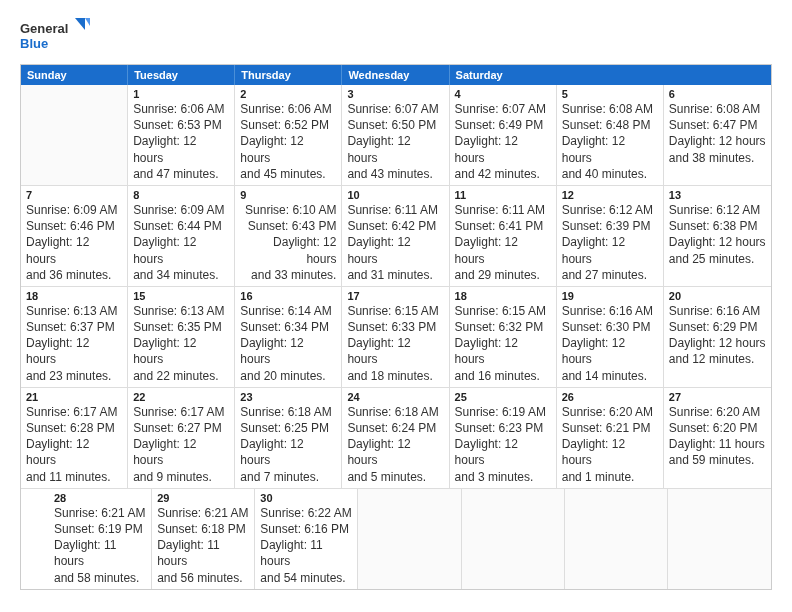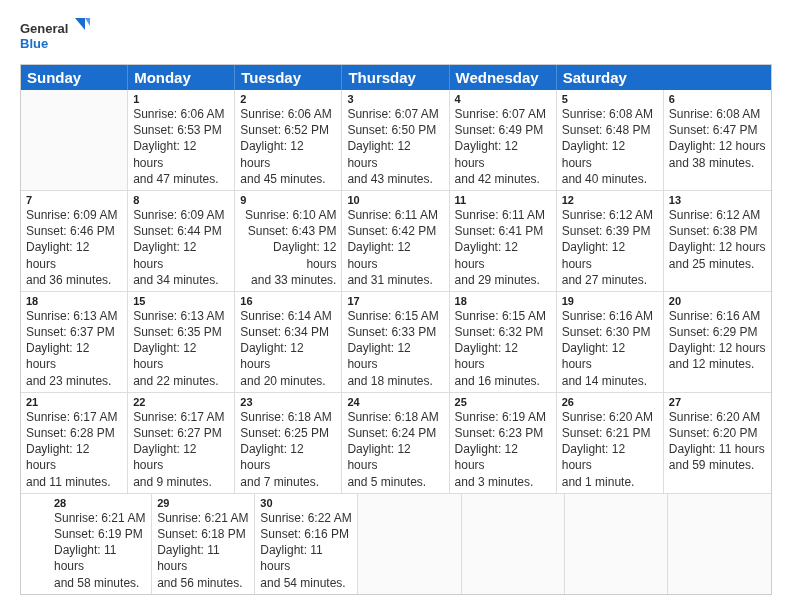--- a/index.html
+++ b/index.html
@@ -46,21 +46,21 @@
       flex-direction: column;
       border: 1px solid #ccc;
     }
     .cal-header-row {
       display: grid;
       grid-template-columns: repeat(7, 1fr);
       background: #1a6dcc;
     }
     .cal-header-cell {
       color: #fff;
-      font-size: 15px;
+      font-size: 11px;
       font-weight: bold;
       padding: 4px 6px;
       text-align: left;
       border-right: 1px solid #4a8fd8;
     }
     .cal-header-cell:last-child { border-right: none; }
     .cal-body {
       flex: 1;
       display: flex;
       flex-direction: column;
@@ -110,21 +110,20 @@
       </div>
     <div class="title-block">
       <div class="main-title"></div>
       <div class="subtitle"></div>
     </div>
   </div>
 
   <div class="calendar">
     <div class="cal-header-row">
     <div class="cal-header-cell">Sunday</div>
-        <div class="cal-header-cell">Monday</div>
         <div class="cal-header-cell">Tuesday</div>
         <div class="cal-header-cell">Thursday</div>
         <div class="cal-header-cell">Wednesday</div>
         <div class="cal-header-cell">Saturday</div>
       </div>
     <div class="cal-body">
     <div class="cal-row">
           <div class="cal-cell empty"></div>
           <div class="cal-cell">
             <span class="day-num">1</span>

